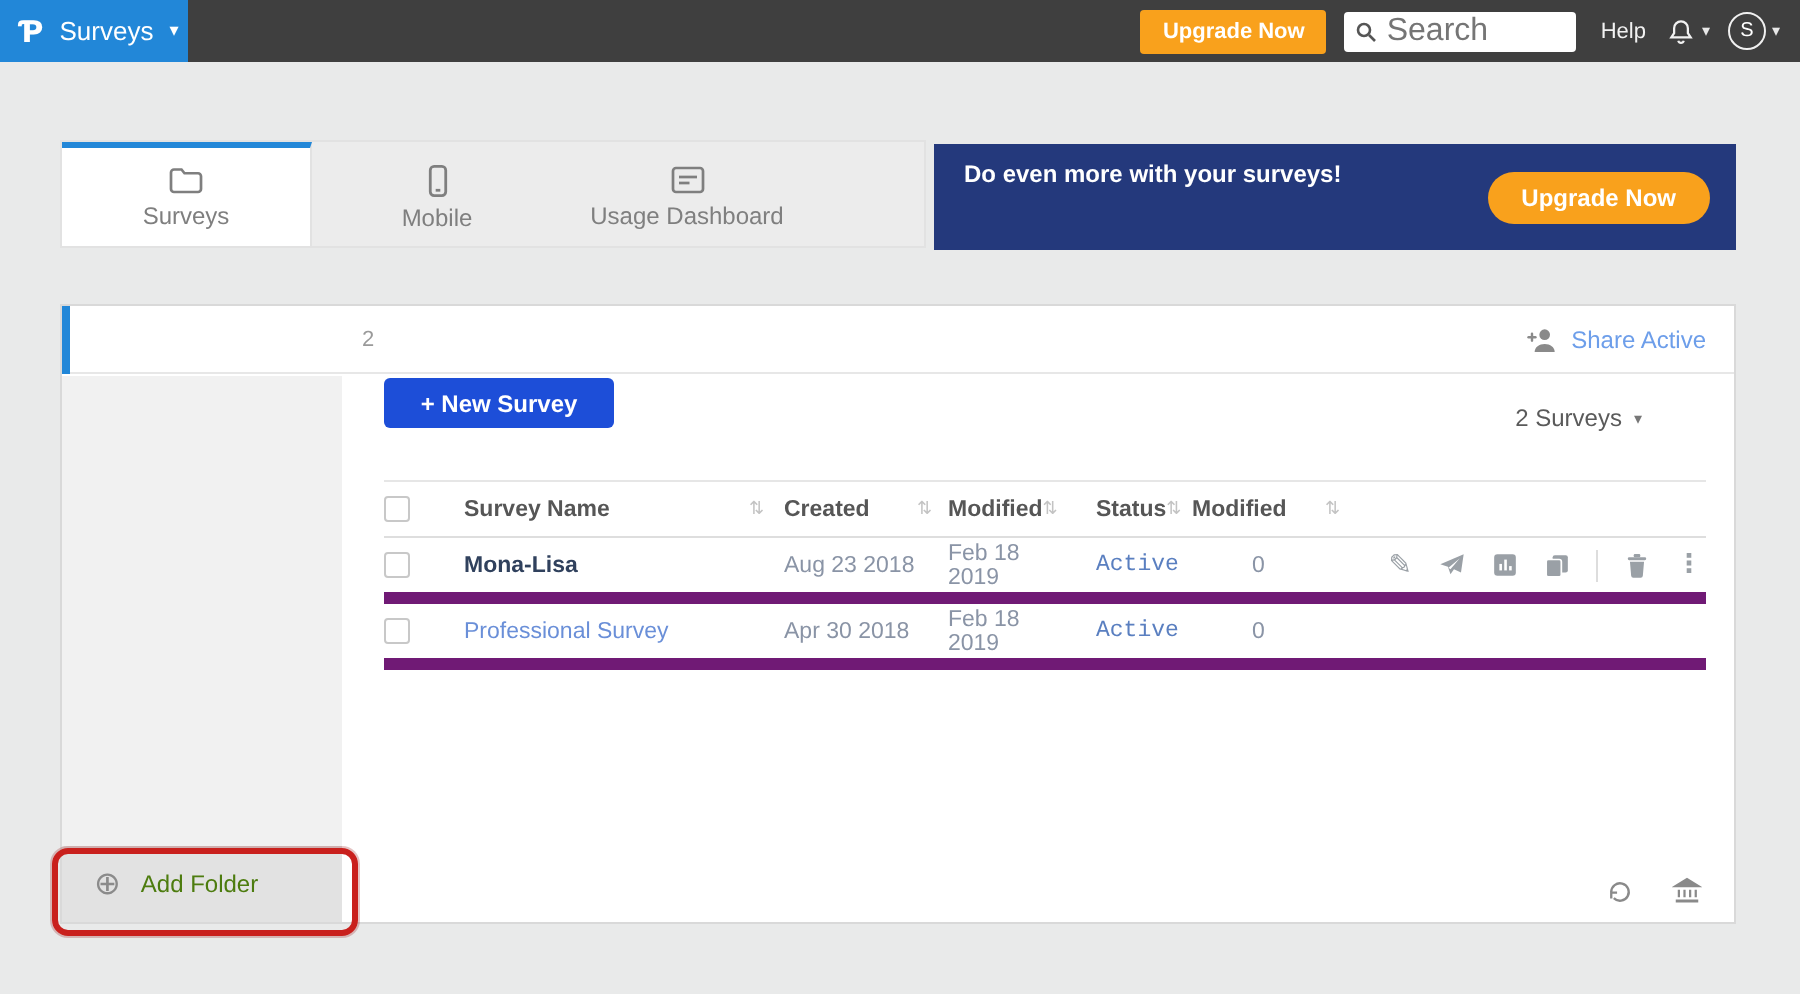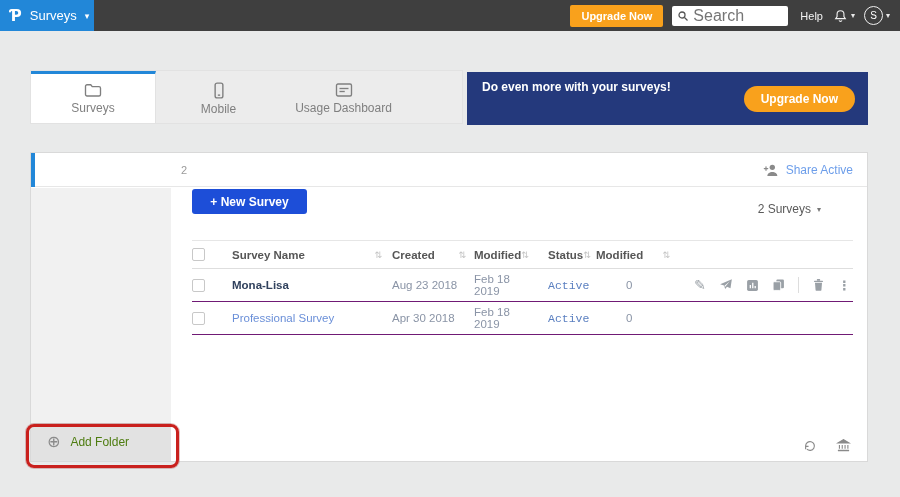--- a/index.html
+++ b/index.html
@@ -50,21 +50,21 @@
   .add-folder .cplus { color:#8b8b8b; font-size:16px; line-height:16px; }
   .add-folder .lbl { color:#4d7c0f; font-size:12px; }
 
   .content { position:absolute; left:140px; top:35px; right:0; bottom:0; }
   .new-survey { position:absolute; left:21px; top:1px; width:115px; height:25px; background:#1d4ed8; border:none; border-radius:3px; color:#fff; font-size:12px; font-weight:bold; cursor:pointer; }
   .survey-count { position:absolute; right:46px; top:14px; font-size:12px; color:#5a5a5a; display:flex; gap:6px; align-items:center; cursor:pointer; }
   .survey-count .tiny-caret { color:#777; }
 
   .table { position:absolute; left:21px; top:52px; width:661px; }
   .thead { display:flex; align-items:center; height:29px; border-top:1px solid #e6e6e6; border-bottom:1px solid #dedede; font-size:11.5px; font-weight:bold; color:#565656; }
-  .trow { display:flex; align-items:center; height:33px; border-bottom:1px solid #701a75; font-size:11.5px; }
+  .trow { display:flex; align-items:center; height:33px; border-bottom:6px solid #701a75; font-size:11.5px; }
   .c-cb { width:40px; display:flex; align-items:center; }
   .cb { width:13px; height:13px; border:1.5px solid #c8c8c8; border-radius:2px; background:#fff; cursor:pointer; }
   .c-name { width:160px; display:flex; align-items:center; justify-content:space-between; padding-right:10px; }
   .c-created { width:82px; display:flex; align-items:center; justify-content:space-between; padding-right:8px; }
   .c-modified { width:74px; display:flex; align-items:center; justify-content:space-between; padding-right:23px; }
   .c-status { width:48px; display:flex; align-items:center; justify-content:flex-start; padding-right:6px; }
   .c-resp { width:80px; display:flex; align-items:center; justify-content:space-between; padding-right:6px; }
   .c-actions { flex:1; display:flex; align-items:center; justify-content:flex-end; gap:13px; color:#9aa0a6; padding-right:2px; }
   .sort { color:#c3c3c3; font-size:9px; font-weight:normal; cursor:pointer; }
   .name-primary { color:#30415d; font-weight:bold; cursor:pointer; }

